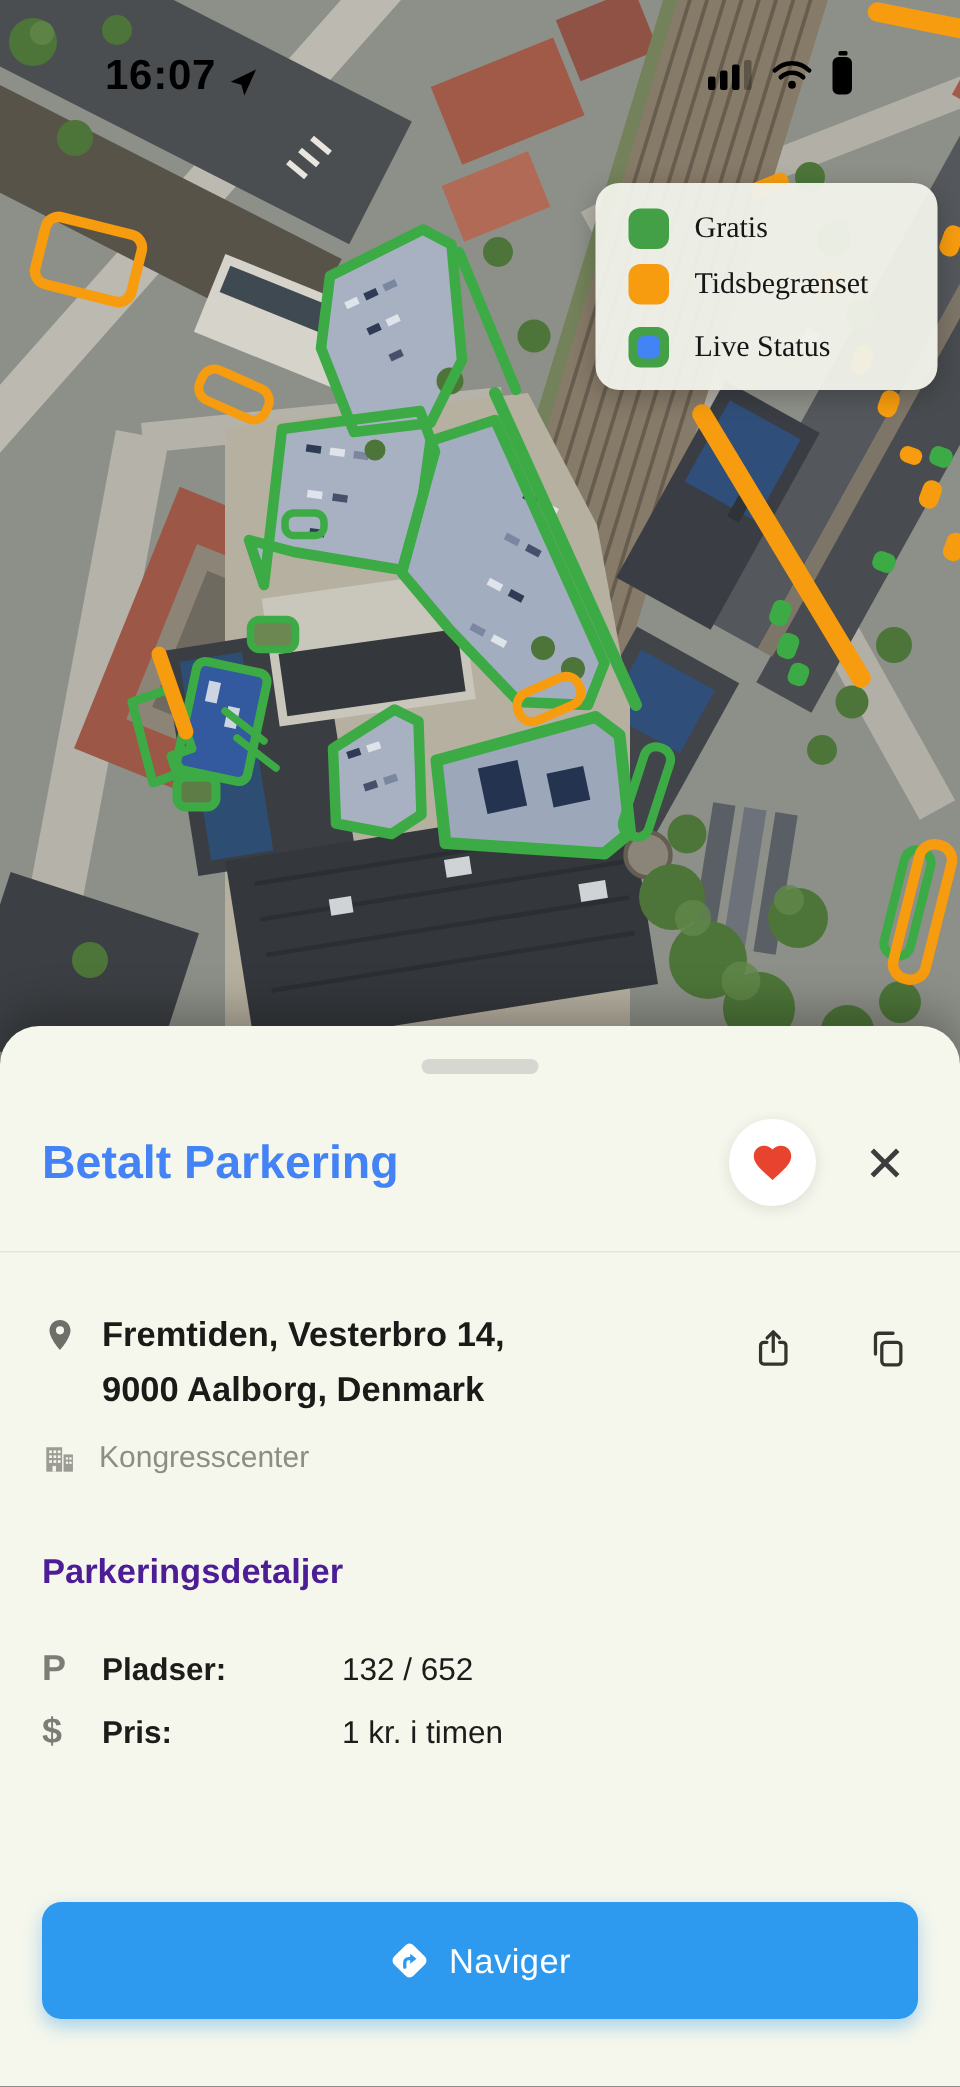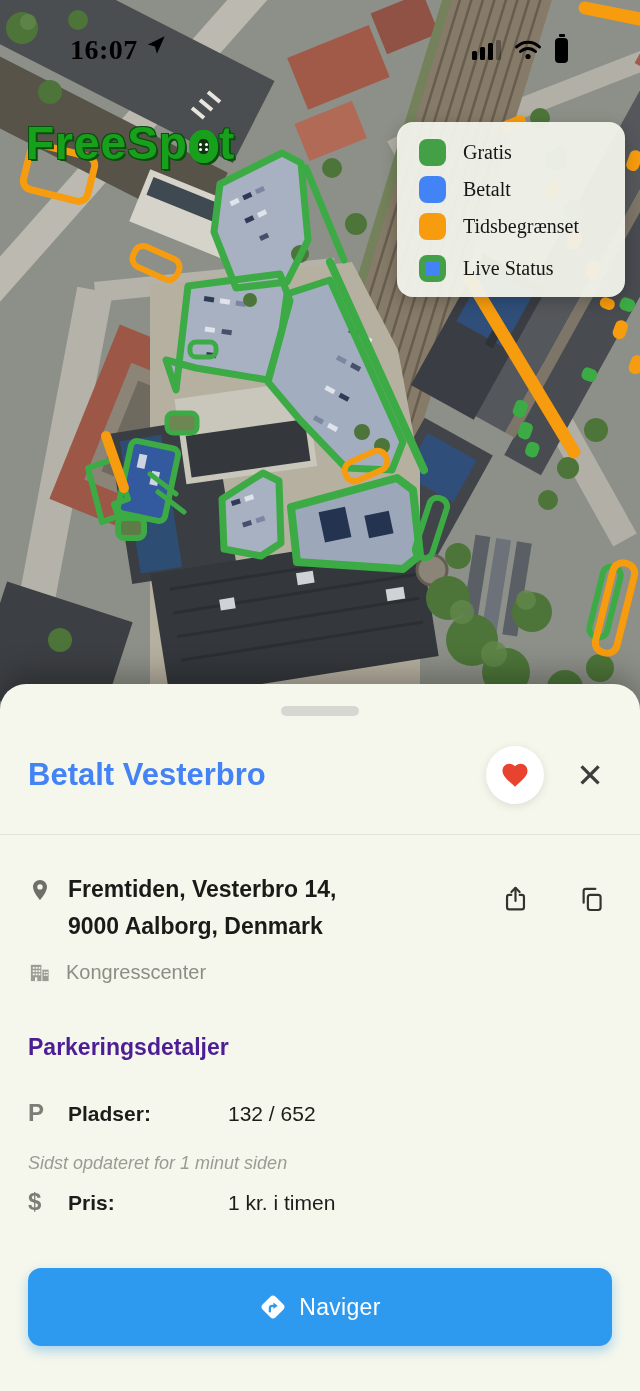--- a/index.html
+++ b/index.html
@@ -6,21 +6,21 @@
   .screen{position:relative;width:640px;height:1391px;overflow:hidden;
     font-family:"Liberation Sans",sans-serif;background:#f5f7ec;margin:0 auto;}
 
   
   .map{position:absolute;top:0;left:0;width:640px;height:712px;overflow:hidden;background:#8d9088;}
   .map svg{display:block;}
 
   
   .statusbar{position:absolute;top:30px;left:0;right:0;height:40px;display:flex;
     justify-content:space-between;align-items:center;padding:0 72px 0 70px;box-sizing:border-box;}
-  .time-wrap{display:flex;align-items:flex-start;gap:7px;font-family:Liberation Serif, serif;}
+  .time-wrap{display:flex;align-items:flex-end;gap:7px;}
   .time{font-size:28px;font-weight:700;color:#000;letter-spacing:.5px;}
   .sicons{display:flex;align-items:center;gap:13px;}
   .bars{display:flex;align-items:flex-end;gap:3px;height:20px;}
   .bars i{display:block;width:5px;background:#000;border-radius:1.5px;}
   .b1{height:9px;}.b2{height:13px;}.b3{height:17px;}.b4{height:20px;background:rgba(0,0,0,.3)!important;}
   .batt{position:relative;width:13px;height:25px;background:#000;border-radius:4px;}
   .batt::before{content:'';position:absolute;top:-4px;left:3.5px;width:6px;height:3px;background:#000;border-radius:1px;}
 
   
   .logo{position:absolute;top:116px;left:26px;display:flex;align-items:center;
@@ -326,53 +326,44 @@
           </div>
         <svg width="28" height="22" viewBox="0 0 28 22">
           <path d="M2.5 8 C9 1.5 19 1.5 25.5 8" stroke="#000" stroke-width="3" fill="none" stroke-linecap="round"></path>
           <path d="M6.5 12.5 C11 8.5 17 8.5 21.5 12.5" stroke="#000" stroke-width="3" fill="none" stroke-linecap="round"></path>
           <circle cx="14" cy="17.5" r="2.6" fill="#000"></circle>
         </svg>
         <div class="batt"></div>
       </div>
     </div>
 
-    <div class="logo">
-      <span>FreeSp</span>
-        <span class="logo-o"></span>
-        <span>t</span>
-    </div>
 
     <div class="legend">
       <div class="lrow">
         <div class="sw sw-free"></div>
         <span>Gratis</span>
-      </div>
-      <div class="lrow">
-        <div class="sw sw-paid"></div>
-        <span>Betalt</span>
       </div>
       <div class="lrow">
         <div class="sw sw-limited"></div>
         <span>Tidsbegrænset</span>
       </div>
       <div class="lrow last">
         <div class="sw sw-live">
             <i></i>
           </div>
         <span>Live Status</span>
       </div>
     </div>
   </div>
 
   <div class="sheet">
     <div class="handle"></div>
 
     <div class="header">
-      <div class="title">Betalt Vesterbro</div>
+      <div class="title">Betalt Parkering</div>
       <button class="fav">
         <svg width="32" height="30" viewBox="0 0 24 24">
           <path d="M12 21.35l-1.45-1.32C5.4 15.36 2 12.28 2 8.5 2 5.42 4.42 3 7.5 3c1.74 0 3.41.81 4.5 2.09C13.09 3.81 14.76 3 16.5 3 19.58 3 22 5.42 22 8.5c0 3.78-3.4 6.86-8.55 11.54L12 21.35z" fill="#e8432e"></path>
         </svg>
       </button>
       <button class="close"><span>✕</span></button>
     </div>
     <div class="divider"></div>
 
     <div class="addr">
@@ -429,21 +420,20 @@
       </div>
     </div>
 
     <div class="details">
       <div class="dhead">Parkeringsdetaljer</div>
       <div class="drow">
         <span class="dicon">P</span>
         <span class="dlabel">Pladser:</span>
         <span class="dvalue">132 / 652</span>
       </div>
-      <div class="note">Sidst opdateret for 1 minut siden</div>
       <div class="drow price">
         <span class="dicon">$</span>
         <span class="dlabel">Pris:</span>
         <span class="dvalue">1 kr. i timen</span>
       </div>
     </div>
 
     <button class="nav-btn">
       <svg width="28" height="28" viewBox="0 0 24 24">
         <rect x="4.2" y="4.2" width="15.6" height="15.6" rx="3.2" transform="rotate(45 12 12)" fill="#ffffff"></rect>

